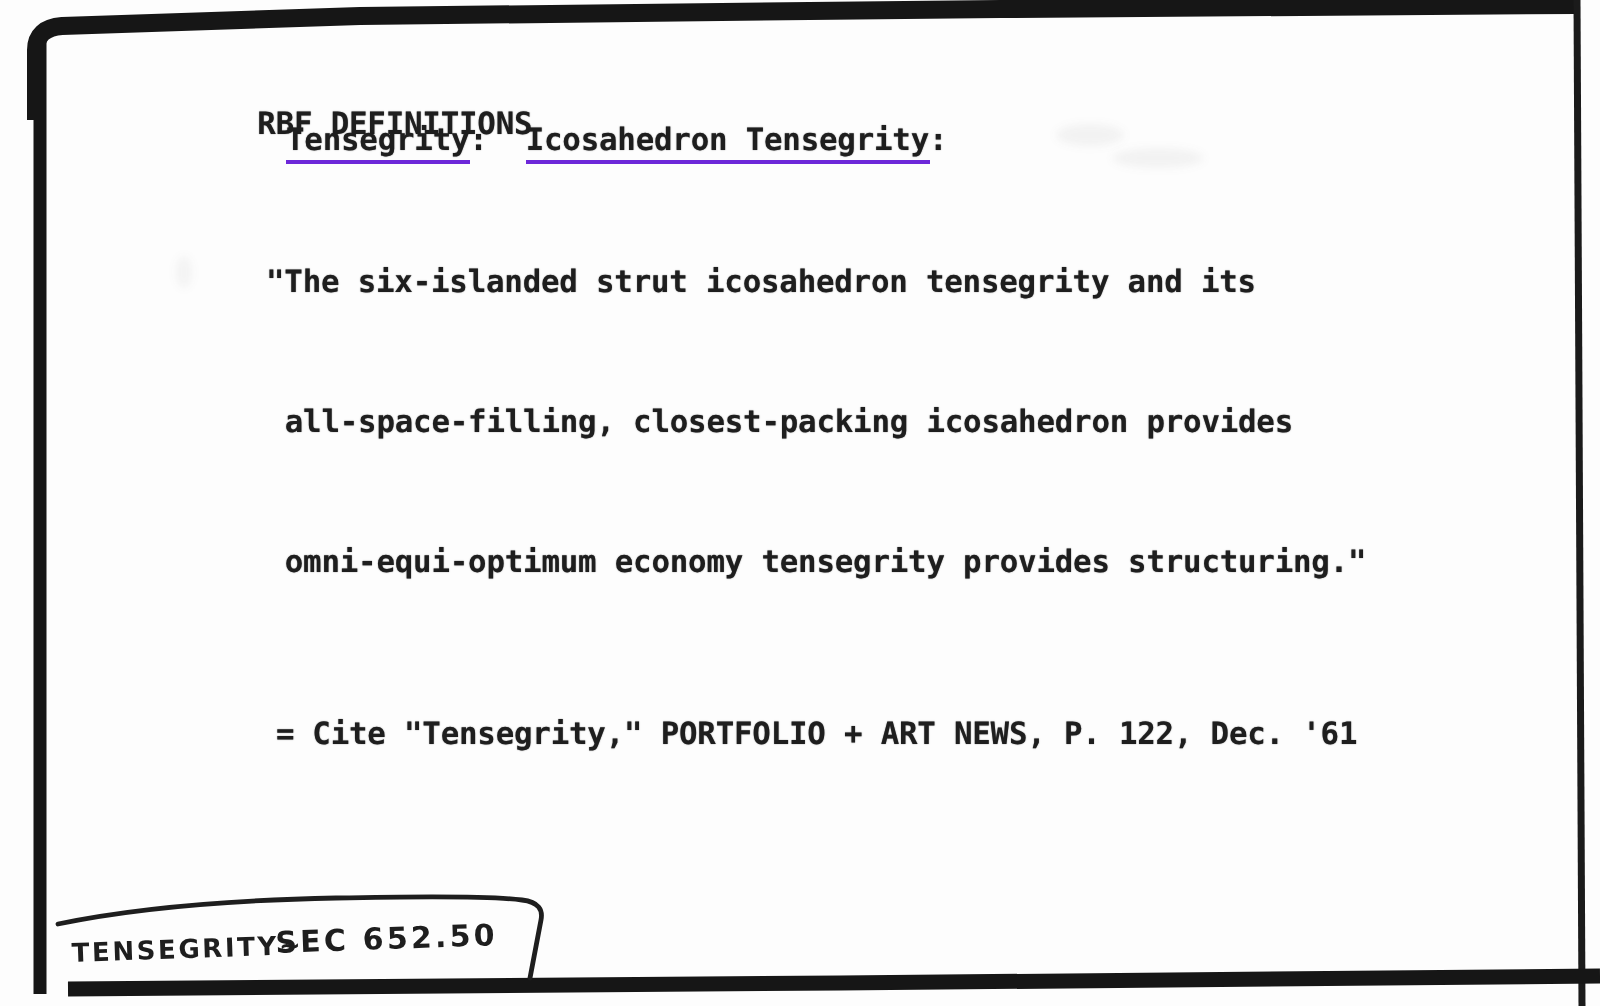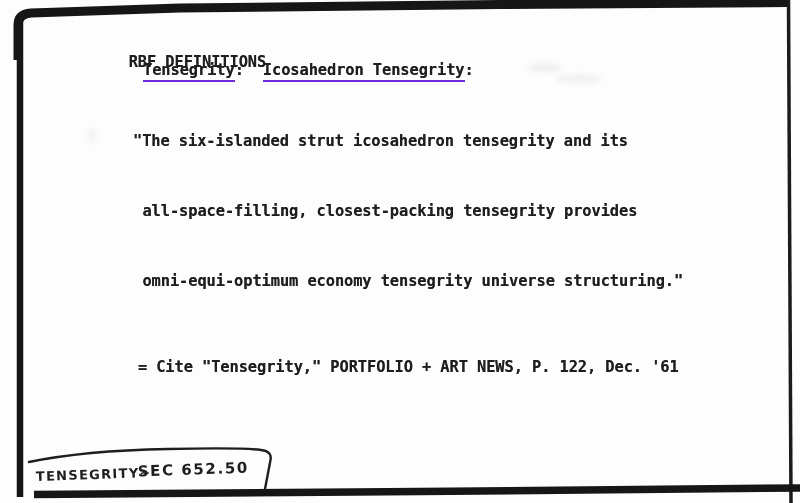--- a/index.html
+++ b/index.html
@@ -65,22 +65,22 @@
   <div class="smudge s3"></div>
 
   <div class="typed header-line">
     <span>RBF DEFINITIONS</span>
   </div>
 
   <div class="typed heading-line"><span class="u">Tensegrity</span><span>:</span><span class="u term2">Icosahedron Tensegrity</span><span>:</span></div>
 
   <div class="typed quote-block">
     <div class="quote-line first">"The six-islanded strut icosahedron tensegrity and its</div>
-    <div class="quote-line">all-space-filling, closest-packing tensegrity provides</div>
-    <div class="quote-line">omni-equi-optimum economy tensegrity universe structuring."</div>
+    <div class="quote-line">all-space-filling, closest-packing icosahedron provides</div>
+    <div class="quote-line">omni-equi-optimum economy tensegrity provides structuring."</div>
   </div>
 
   <div class="typed citation-line"><span class="marker">=</span><span>Cite "Tensegrity," PORTFOLIO + ART NEWS, P. 122, Dec. '61</span></div>
 
   <svg class="overlay" viewBox="0 0 800 503">
 
     <path d="M 18 60 L 18 25 Q 18 14 31 13 L 180 8 L 500 4.5 L 788 2.5" fill="none" stroke="#161616" stroke-width="9" stroke-linejoin="round" stroke-linecap="butt"></path>
 
     <path d="M 20 20 L 20 497" fill="none" stroke="#161616" stroke-width="6.5"></path>
 

